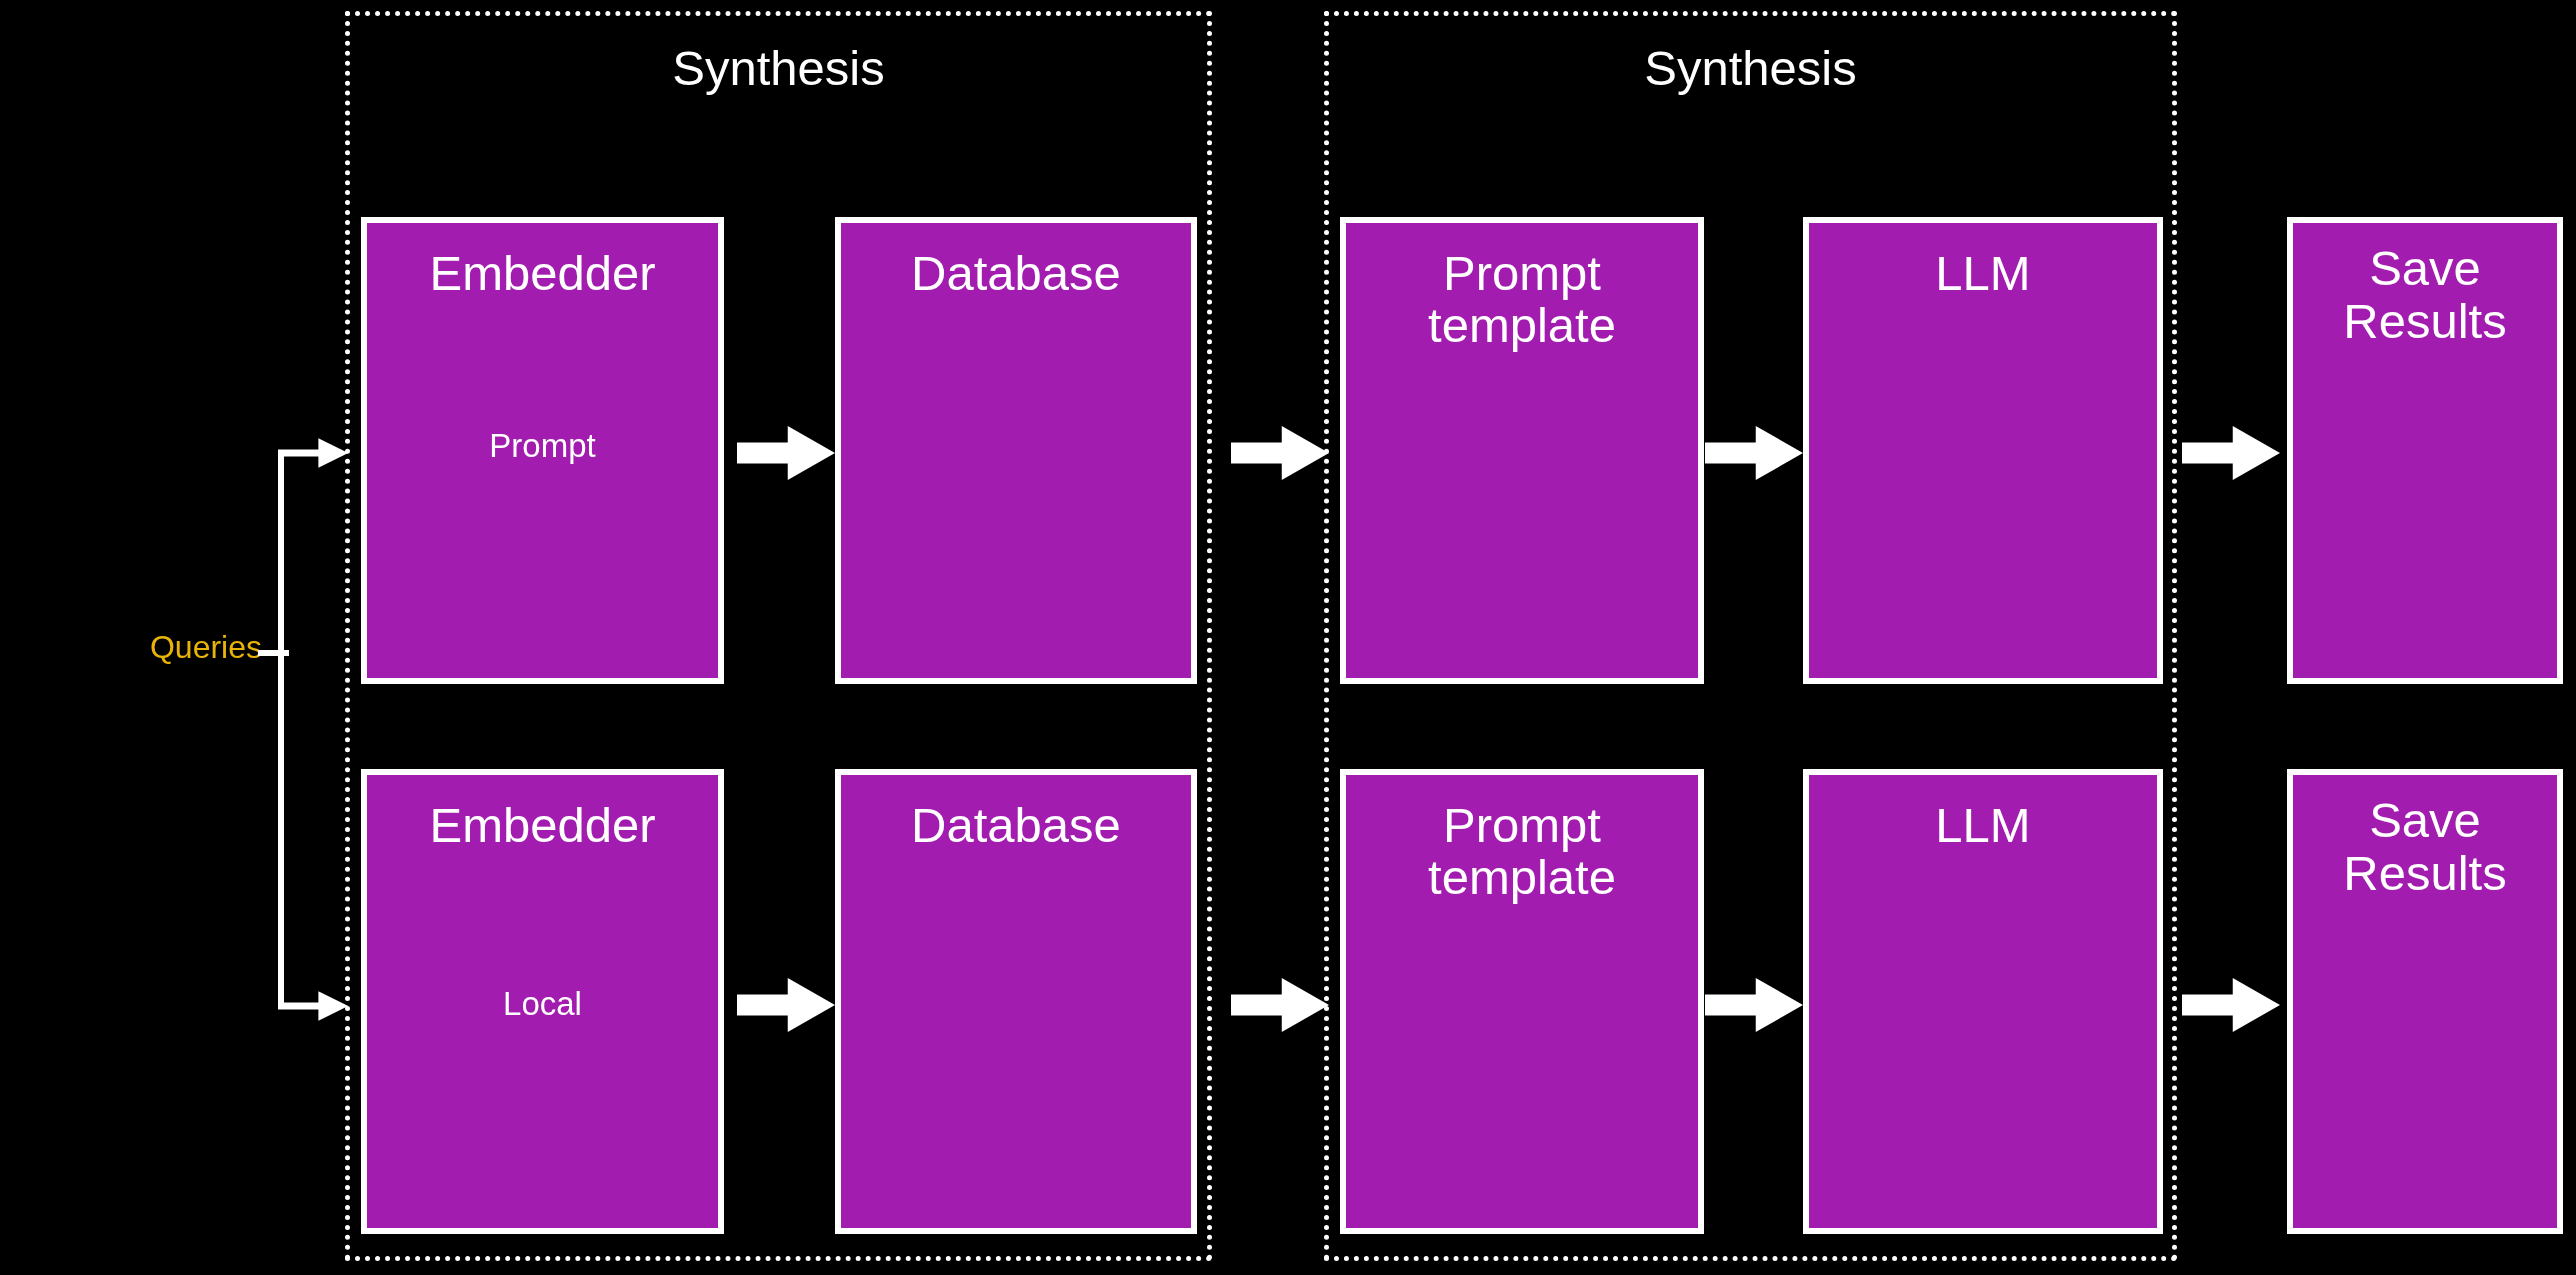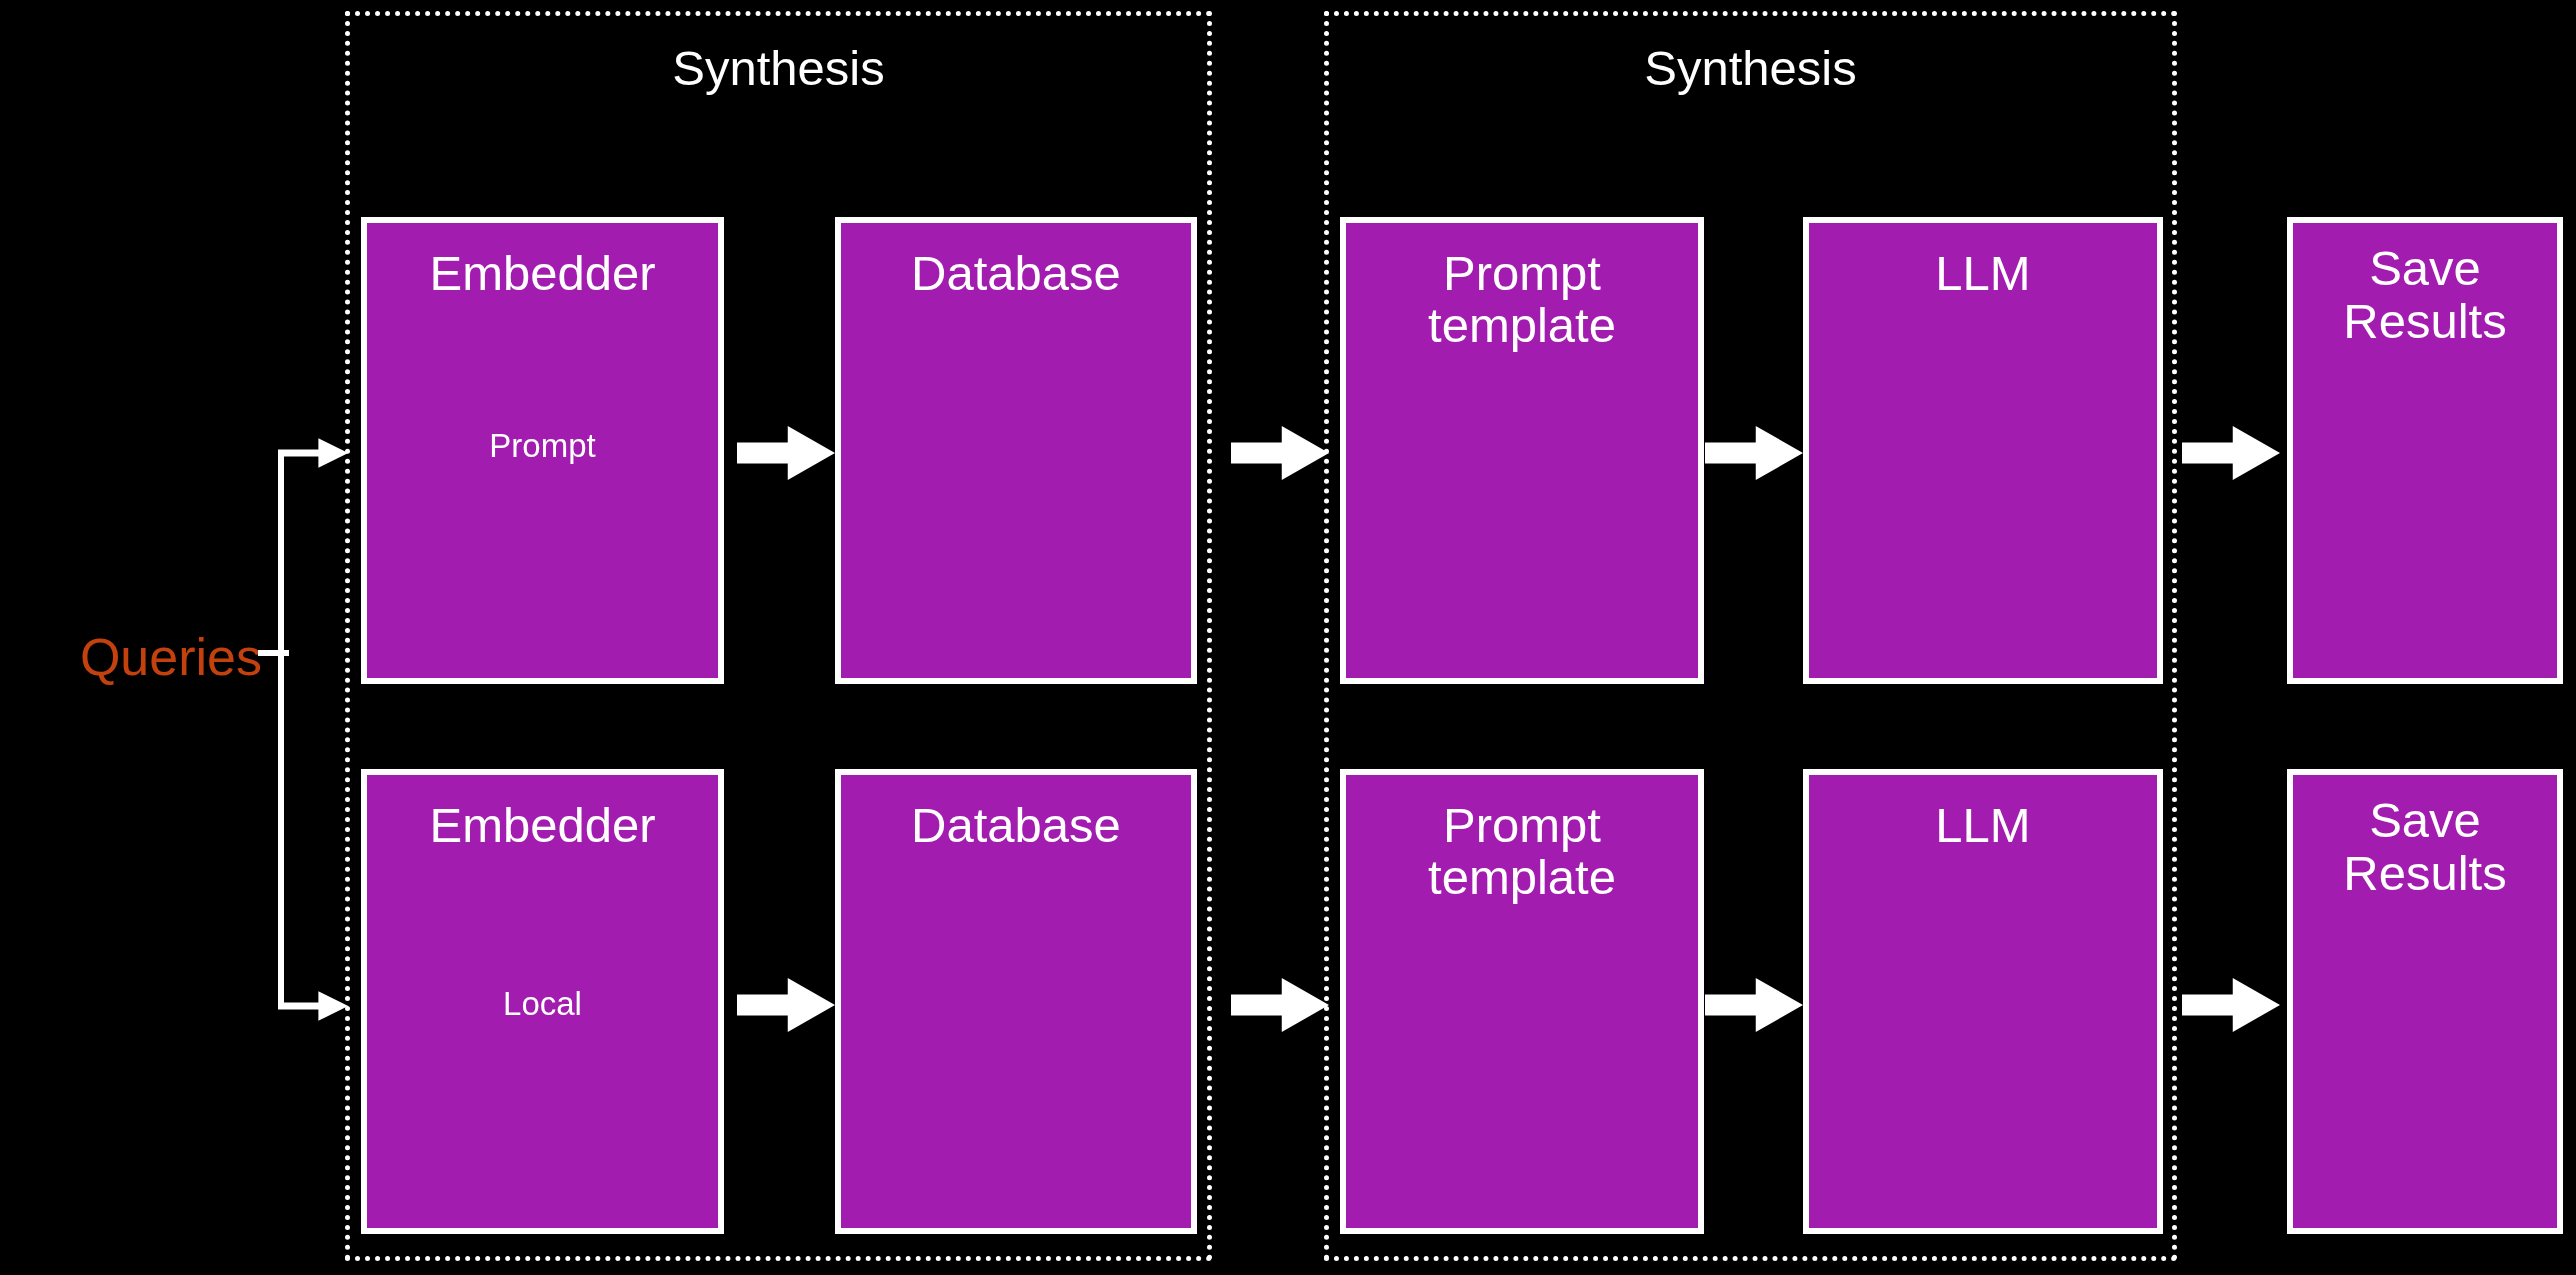--- a/index.html
+++ b/index.html
@@ -63,23 +63,23 @@
   
   .arrow {
     position: absolute;
     height: 54px;
   }
   .arrow svg { display: block; width: 100%; height: 100%; }
 
   
   .queries-label {
     position: absolute;
-    font-size: 52px;
+    font-size: 32px;
     line-height: 1;
-    color: #c2410c;
+    color: #eab308;
     white-space: nowrap;
     text-align: right;
   }
   .line-h {
     position: absolute;
     background: #ffffff;
     height: 6.1px;
   }
   .line-v {
     position: absolute;

